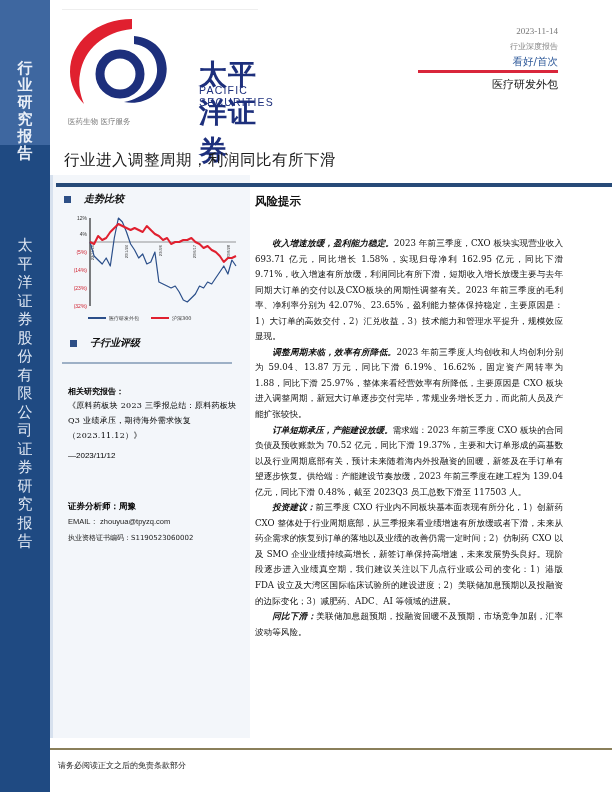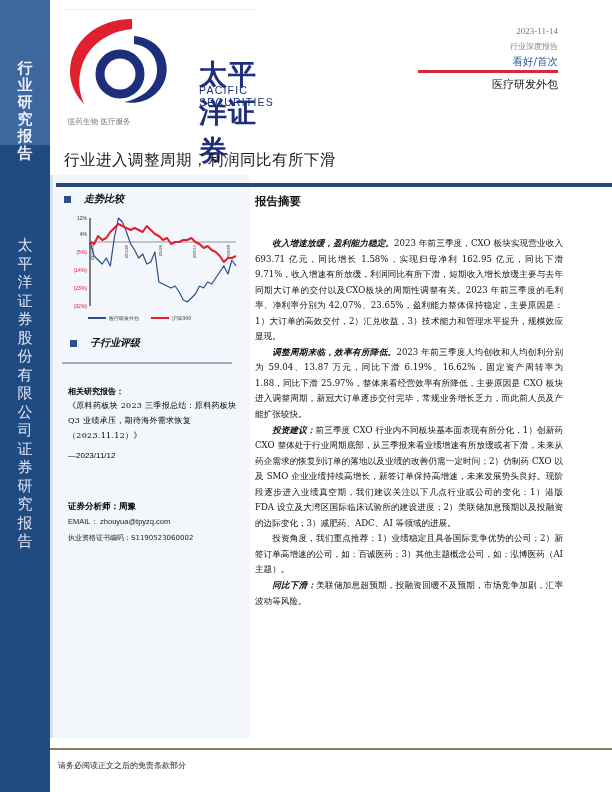--- a/index.html
+++ b/index.html
@@ -162,24 +162,24 @@
 <div class="rating-rule"></div>
 
 <div class="related-head">相关研究报告：</div>
 <div class="related-body">《原料药板块 2023 三季报总结：原料药板块 Q3 业绩承压，期待海外需求恢复（2023.11.12）》</div>
 <div class="related-date">—2023/11/12</div>
 
 <div class="analyst">证券分析师：周豫</div>
 <div class="email">EMAIL： zhouyua@tpyzq.com</div>
 <div class="cert">执业资格证书编码：S1190523060002</div>
 
-<div class="abstract-head">报告摘要</div>
+<div class="abstract-head">风险提示</div>
 <div class="body-text">
   <p><b>收入增速放缓，盈利能力稳定。</b><span>2023 年前三季度，CXO 板块实现营业收入 693.71 亿元，同比增长 1.58%，实现归母净利 162.95 亿元，同比下滑 9.71%，收入增速有所放缓，利润同比有所下滑，短期收入增长放缓主要与去年同期大订单的交付以及CXO板块的周期性调整有关。2023 年前三季度的毛利率、净利率分别为 42.07%、23.65%，盈利能力整体保持稳定，主要原因是：1）大订单的高效交付，2）汇兑收益，3）技术能力和管理水平提升，规模效应显现。</span></p>
   <p><b>调整周期来临，效率有所降低。</b><span>2023 年前三季度人均创收和人均创利分别为 59.04、13.87 万元，同比下滑 6.19%、16.62%，固定资产周转率为 1.88，同比下滑 25.97%，整体来看经营效率有所降低，主要原因是 CXO 板块进入调整周期，新冠大订单逐步交付完毕，常规业务增长乏力，而此前人员及产能扩张较快。</span></p>
+  <p><b>订单短期承压，产能建设放缓。</b><span>需求端：2023 年前三季度 CXO 板块的合同负债及预收账款为 70.52 亿元，同比下滑 19.37%，主要和大订单形成的高基数以及行业周期底部有关，预计未来随着海内外投融资的回暖，新签及在手订单有望逐步恢复。供给端：产能建设节奏放缓，2023 年前三季度在建工程为 139.04 亿元，同比下滑 0.48%，截至 2023Q3 员工总数下滑至 117503 人。</span></p>
   <p><b>投资建议：</b><span>前三季度 CXO 行业内不同板块基本面表现有所分化，1）创新药 CXO 整体处于行业周期底部，从三季报来看业绩增速有所放缓或者下滑，未来从药企需求的恢复到订单的落地以及业绩的改善仍需一定时间；2）仿制药 CXO 以及 SMO 企业业绩持续高增长，新签订单保持高增速，未来发展势头良好。现阶段逐步进入业绩真空期，我们建议关注以下几点行业或公司的变化：1）港版 FDA 设立及大湾区国际临床试验所的建设进度；2）美联储加息预期以及投融资的边际变化；3）减肥药、ADC、AI 等领域的进展。</span></p>
-  <p><span>投资角度，我们重点推荐：1）业绩稳定且具备国际竞争优势的公司；2）新签订单高增速的公司，如：百诚医药；3）其他主题概念公司，如：泓博医药（AI 主题）。</span></p>
   <p><b>同比下滑：</b><span>美联储加息超预期，投融资回暖不及预期，市场竞争加剧，汇率波动等风险。</span></p>
 </div>
 
 <div class="footer-rule"></div>
 <div class="footer-left">请务必阅读正文之后的免责条款部分</div>
 <div class="footer-right">守正 出奇 宁静 致远</div>
 
 </body></html>

